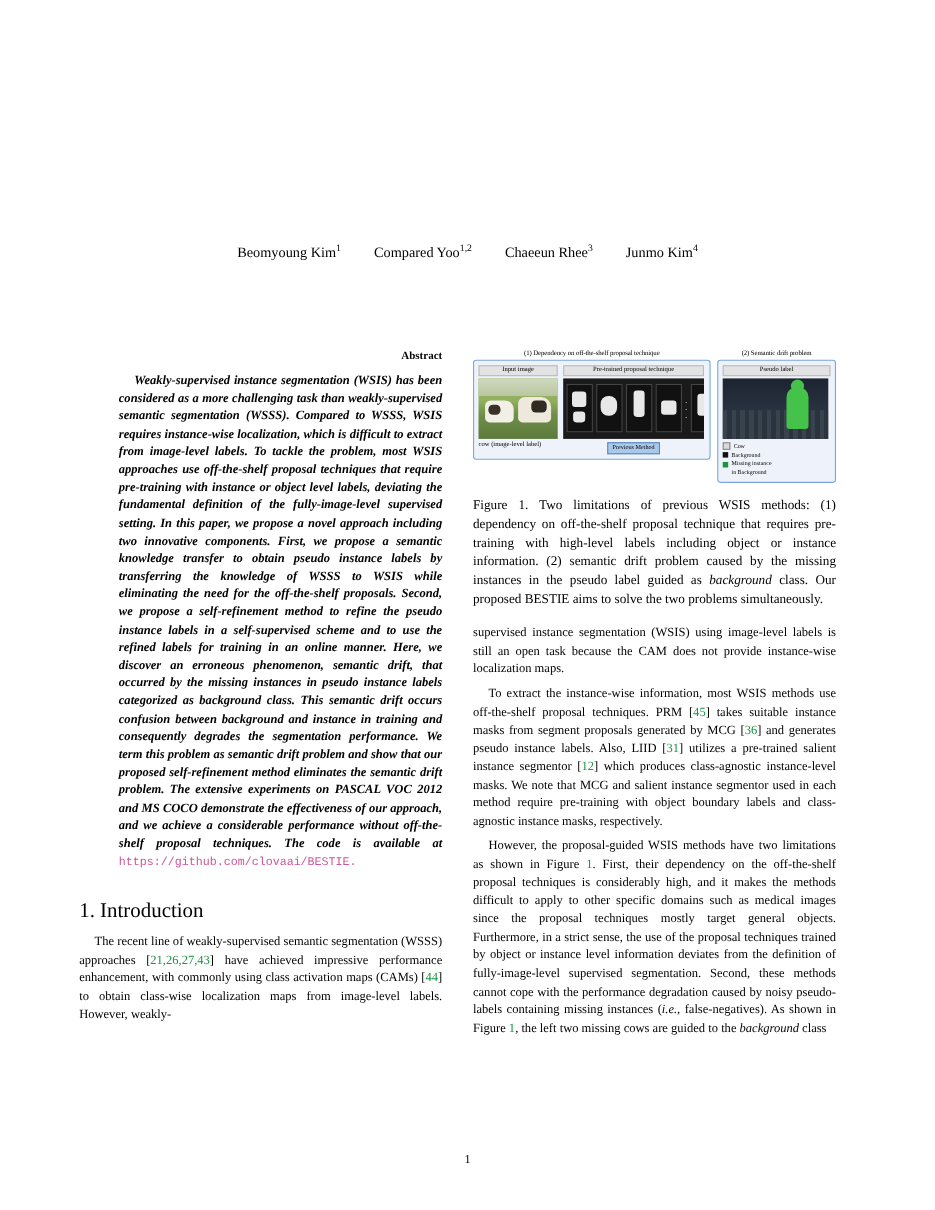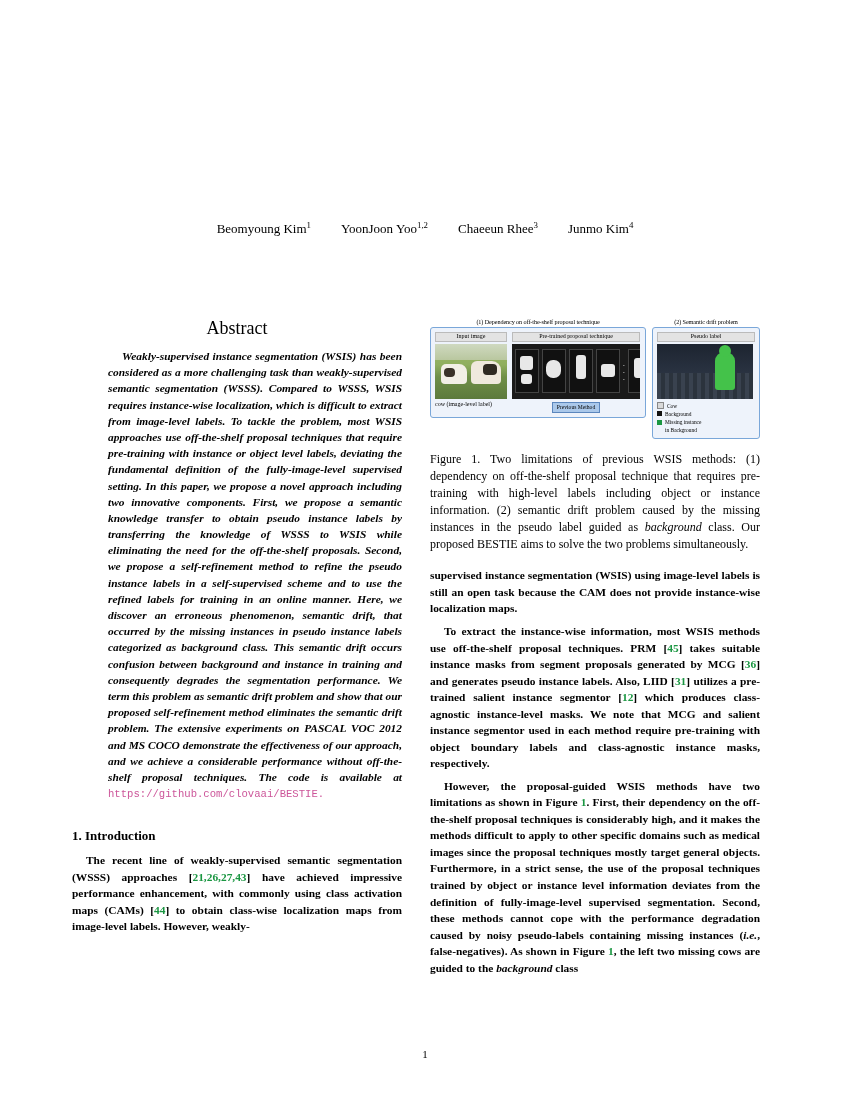--- a/index.html
+++ b/index.html
@@ -54,51 +54,51 @@
   }
   sup { font-size: 0.68em; vertical-align: super; }
 
   .col-left {
     position: absolute;
     left: 72px;
     top: 318px;
     width: 330px;
   }
   .section-head {
-    font-size: 18px;
-    font-weight: normal;
-    text-align: center;
+    font-size: 10px;
+    font-weight: bold;
+    text-align: right;
     margin: 0 0 9px 0;
   }
   .abstract-body {
     font-size: 11.4px;
     line-height: 1.42;
     text-align: justify;
     font-style: italic;
     font-weight: bold;
   }
   .abstract-body .indent { text-indent: 14px; display: block; margin-left: 36px; }
   .url-link {
     font-family: "Liberation Mono", monospace;
     font-style: normal;
     font-weight: normal;
     color: #cc5599;
     font-size: 10.6px;
   }
   .h1 {
-    font-size: 13px;
-    font-weight: bold;
+    font-size: 19px;
+    font-weight: normal;
     margin: 26px 0 8px 0;
   }
   .body-text {
     font-size: 11.4px;
     line-height: 1.45;
     text-align: justify;
   }
-  .body-text p { margin: 0 0 0 0; text-indent: 14px; font-weight: bold; }
+  .body-text p { margin: 0 0 0 0; text-indent: 14px; }
   .body-text p.first { text-indent: 14px; }
   .cite { color: #1a9641; }
 
   
   .figure {
     position: absolute;
     left: 430px;
     top: 318px;
     width: 330px;
   }
@@ -273,21 +273,21 @@
   i.it { font-style: italic; }
 </style>
 </head>
 <body>
 
 <div class="page">
 
 
   <div class="authors">
     <span><span>Beomyoung Kim</span><sup>1</sup></span>
-    <span><span>YoonJoon Yoo</span><sup>1,2</sup></span>
+    <span><span>Compared Yoo</span><sup>1,2</sup></span>
     <span><span>Chaeeun Rhee</span><sup>3</sup></span>
     <span><span>Junmo Kim</span><sup>4</sup></span>
   </div>
 
 
   <div class="col-left">
     <div class="section-head">Abstract</div>
     <div class="abstract-body">
       <span class="indent">
         <span>Weakly-supervised instance segmentation (WSIS) has been considered as a more challenging task than weakly-supervised semantic segmentation (WSSS). Compared to WSSS, WSIS requires instance-wise localization, which is difficult to extract from image-level labels. To tackle the problem, most WSIS approaches use off-the-shelf proposal techniques that require pre-training with instance or object level labels, deviating the fundamental definition of the fully-image-level supervised setting. In this paper, we propose a novel approach including two innovative components. First, we propose a semantic knowledge transfer to obtain pseudo instance labels by transferring the knowledge of WSSS to WSIS while eliminating the need for the off-the-shelf proposals. Second, we propose a self-refinement method to refine the pseudo instance labels in a self-supervised scheme and to use the refined labels for training in an online manner. Here, we discover an erroneous phenomenon, semantic drift, that occurred by the missing instances in pseudo instance labels categorized as background class. This semantic drift occurs confusion between background and instance in training and consequently degrades the segmentation performance. We term this problem as semantic drift problem and show that our proposed self-refinement method eliminates the semantic drift problem. The extensive experiments on PASCAL VOC 2012 and MS COCO demonstrate the effectiveness of our approach, and we achieve a considerable performance without off-the-shelf proposal techniques. The code is available at </span><a class="url-link">https://github.com/clovaai/BESTIE.</a>

